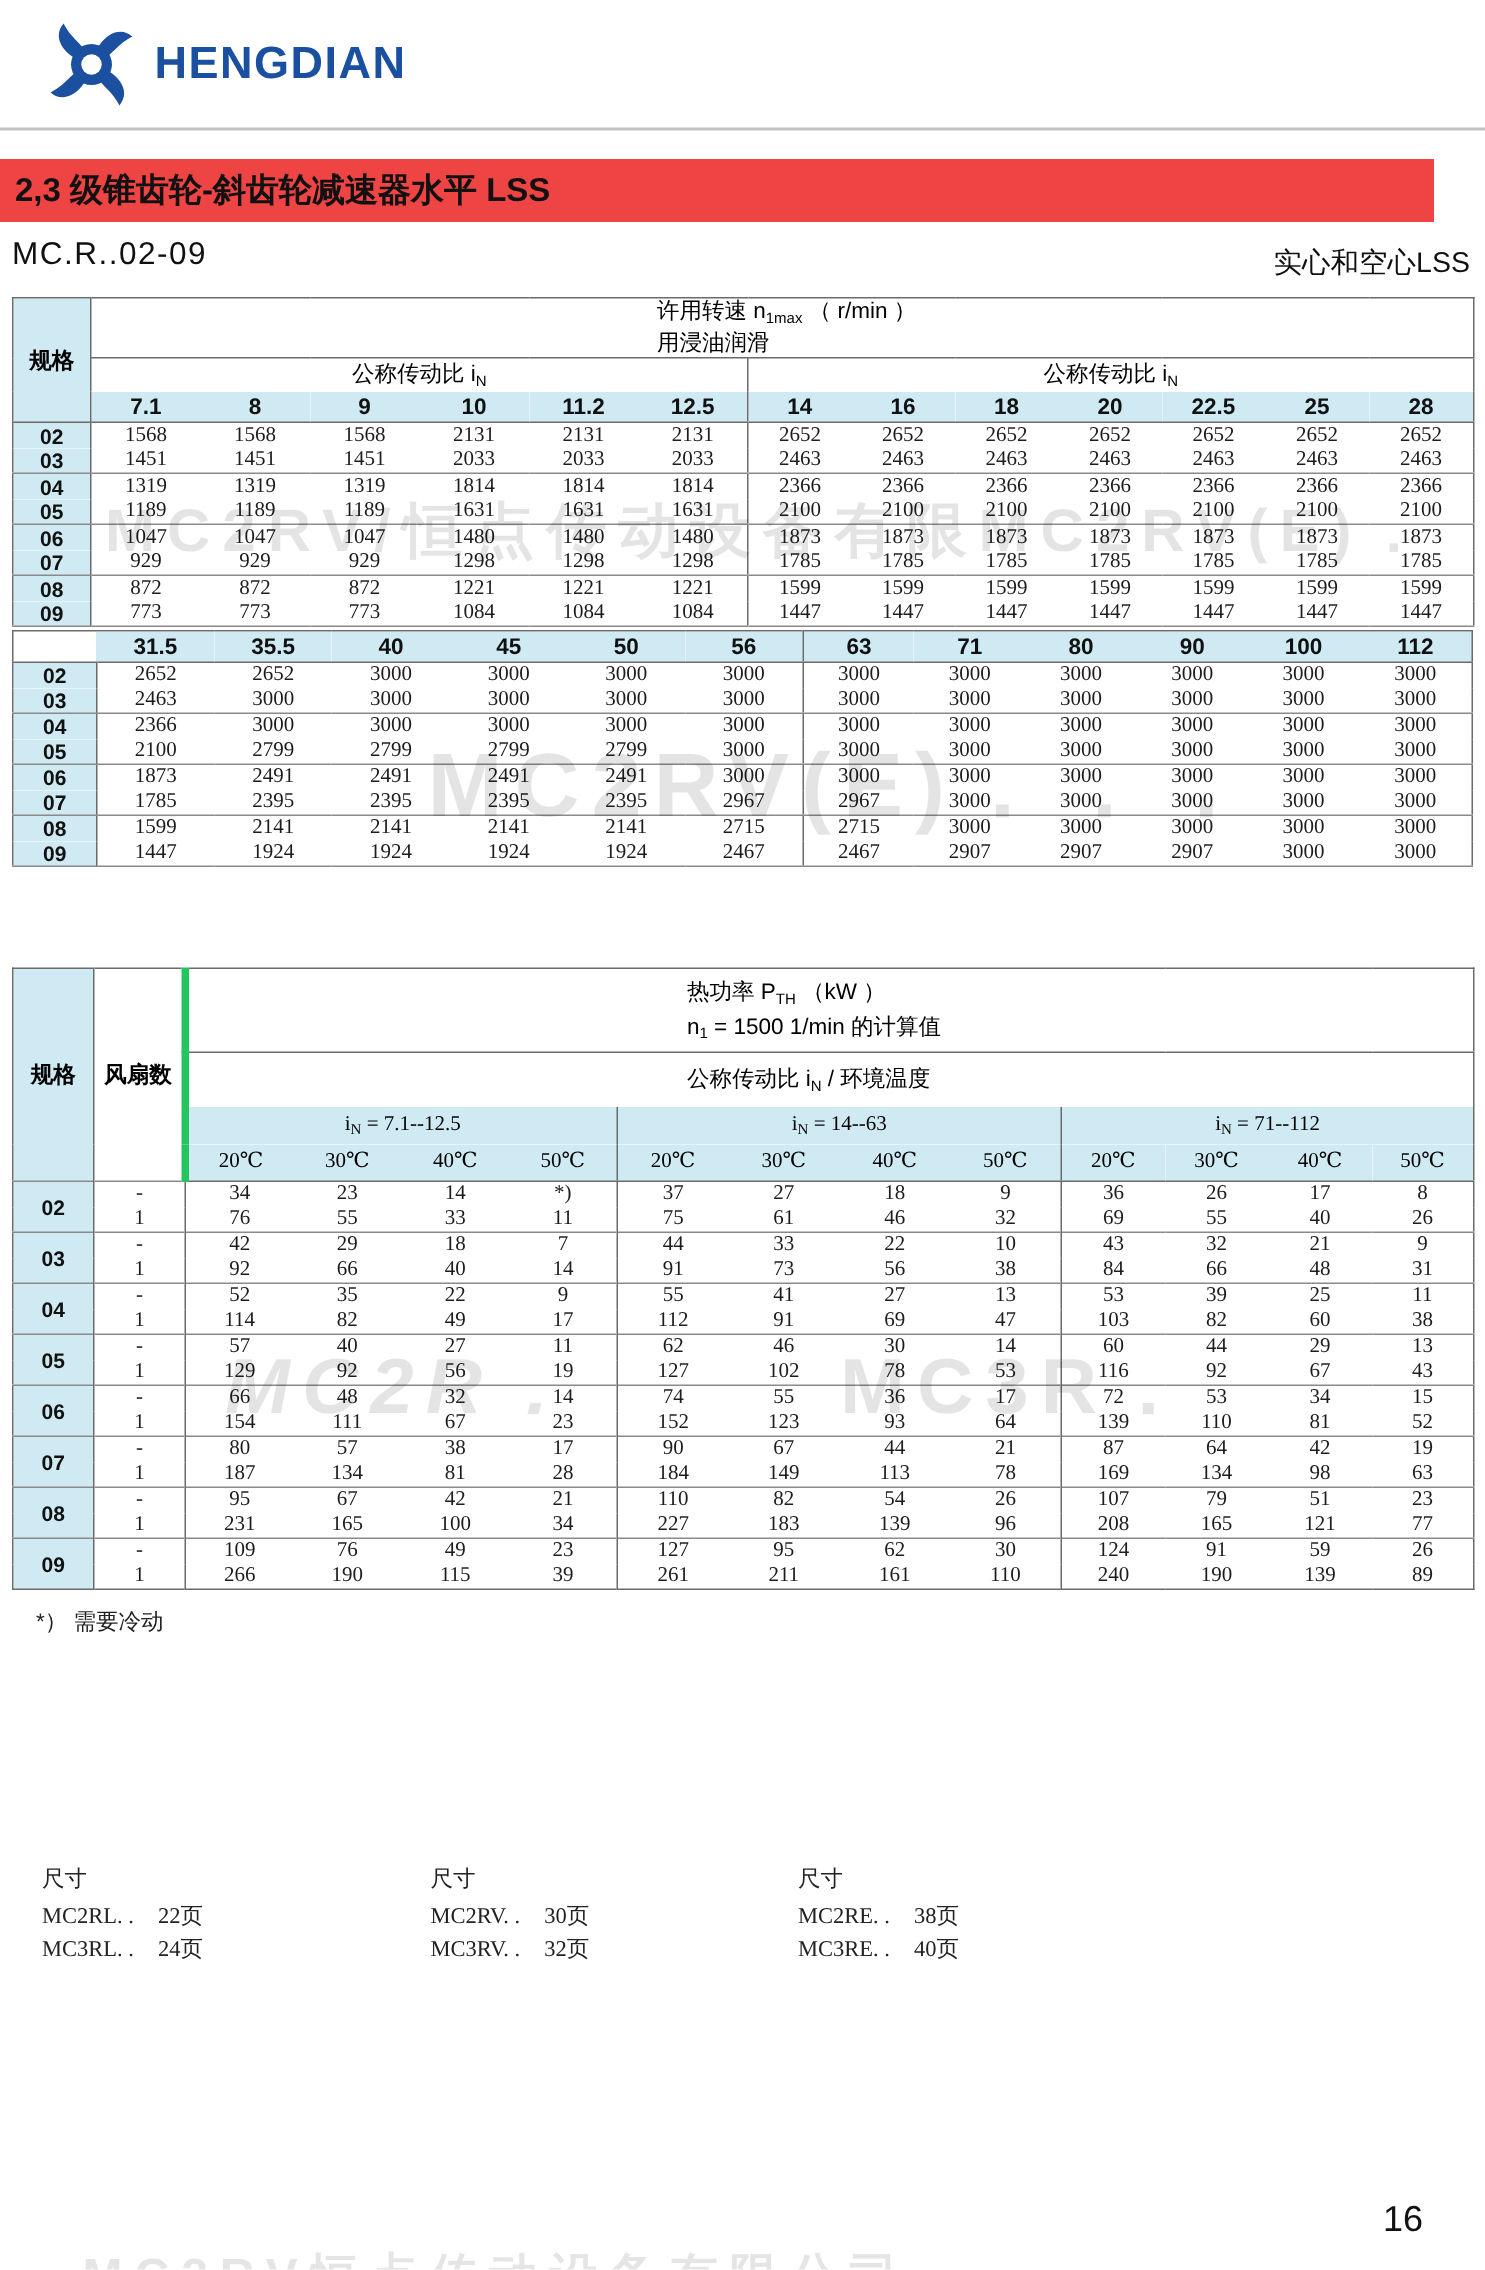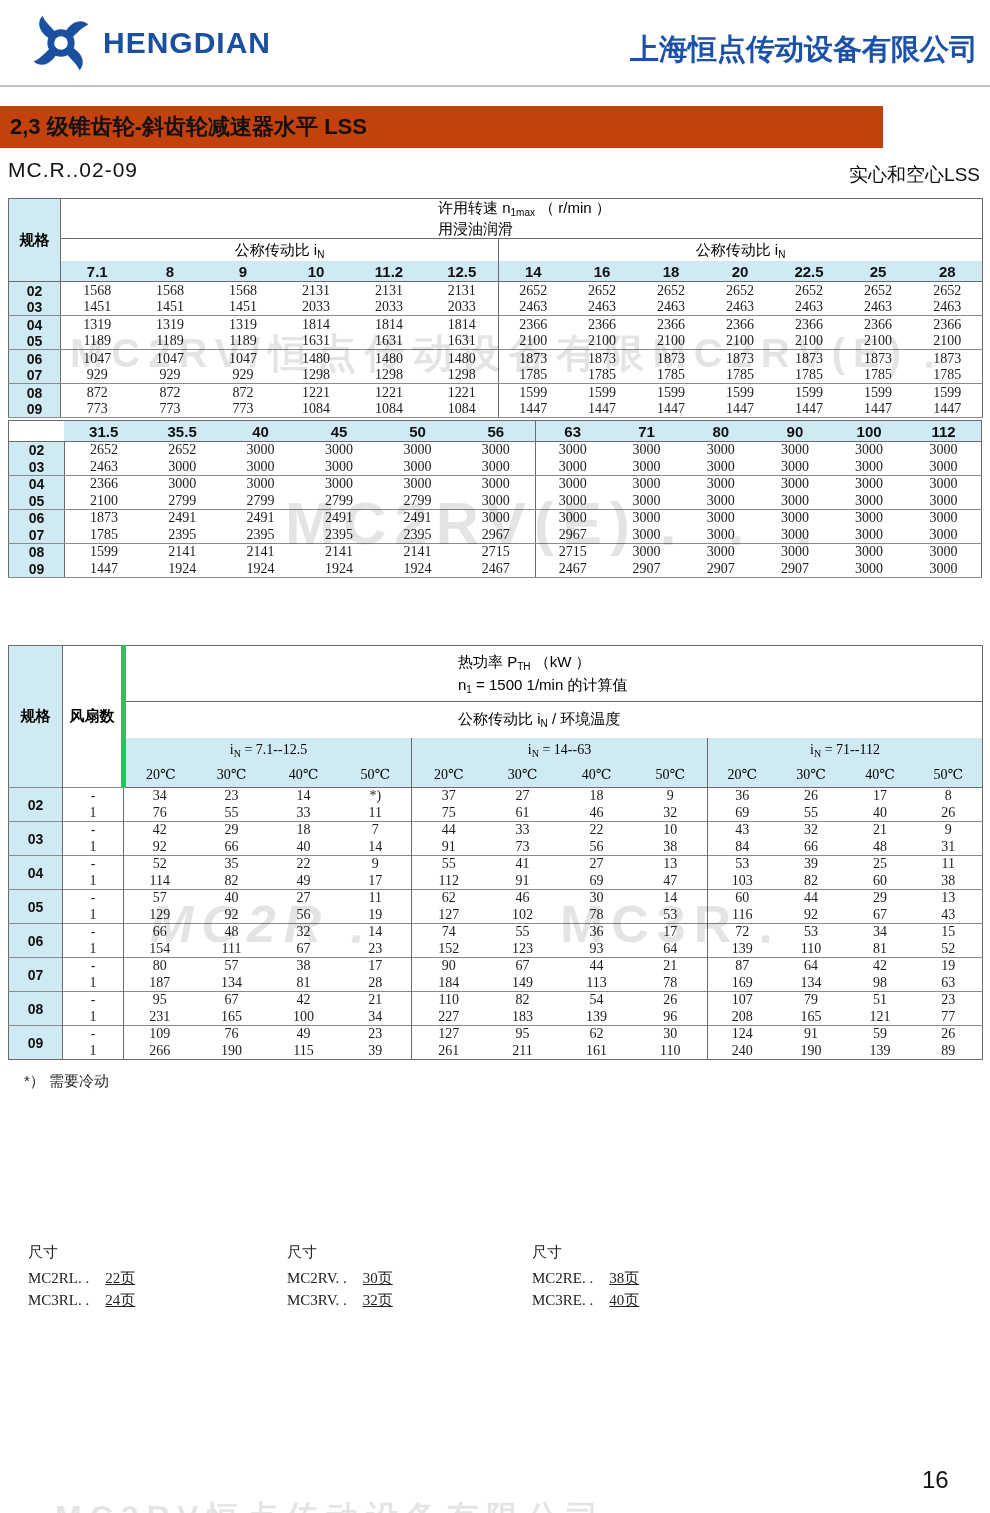--- a/index.html
+++ b/index.html
@@ -9,21 +9,21 @@
   }
   .page { position:absolute; inset:0; }
 
   
   .hdr-logo { position:absolute; left:30px; top:12px; }
   .logo-text { position:absolute; left:103px; top:26px; font-size:30px; font-weight:600;
                color:#1b4fa0; letter-spacing:1px; }
   .company { position:absolute; right:12px; top:30px; font-size:29px; font-weight:bold; color:#1b52a8; }
   .hdr-line { position:absolute; top:85px; left:0; width:990px; height:2px; background:#c2c2c2; }
 
-  .titlebar { position:absolute; top:106px; left:0; width:883px; height:42px; background:#c2410c; }
+  .titlebar { position:absolute; top:106px; left:0; width:956px; height:42px; background:#ef4444; }
   .titlebar span { display:block; font-size:22px; font-weight:600; line-height:42px;
                    padding-left:10px; color:#111; }
   .model { position:absolute; left:8px; top:158px; font-size:21px; letter-spacing:1px; color:#111; }
   .right-lbl { position:absolute; right:10px; top:162px; font-size:19px; color:#111; }
 
   
   table { border-collapse:collapse; table-layout:fixed; position:absolute; left:8px; width:974px;
           border:1px solid #6b6b6b; }
   #t1 { top:198px; } #t2 { top:420px; } #t3 { top:645px; }
   td,th { padding:0; overflow:hidden; white-space:nowrap; font-weight:normal; }
@@ -59,21 +59,21 @@
 
   .sb { font-size:10px; vertical-align:-3px; }
 
   
   .footnote { position:absolute; left:24px; top:1072px; font-size:15px; color:#222; }
   .links { position:absolute; left:0; top:1243px; width:990px; height:70px; }
   .link-col { position:absolute; top:0; }
   .link-col:nth-child(1){ left:28px; } .link-col:nth-child(2){ left:287px; } .link-col:nth-child(3){ left:532px; }
   .link-title { font-family:"Liberation Serif","DejaVu Serif",serif; font-size:15px; margin-bottom:5px; color:#222; }
   .link-item { font-family:"Liberation Serif","DejaVu Serif",serif; font-size:15px; line-height:22px; color:#222; }
-  .link-item .pg { margin-left:16px;text-decoration:underline; }
+  .link-item .pg { margin-left:16px; }
   .pagenum { position:absolute; left:922px; top:1466px; font-size:24px; color:#111; }
 
   .wm { position:absolute; color:#000; opacity:0.10; font-weight:bold; letter-spacing:8px;
         white-space:nowrap; pointer-events:none; z-index:5; }
 </style>
 </head>
 <body>
 
 <div class="page">
 
@@ -83,21 +83,20 @@
         <path d="M50 50 C 22 44, 6 22, 20 6 C 30 26, 44 28, 50 50 Z"></path>
         <path d="M50 50 C 22 44, 6 22, 20 6 C 30 26, 44 28, 50 50 Z" transform="rotate(90 50 50)"></path>
         <path d="M50 50 C 22 44, 6 22, 20 6 C 30 26, 44 28, 50 50 Z" transform="rotate(180 50 50)"></path>
         <path d="M50 50 C 22 44, 6 22, 20 6 C 30 26, 44 28, 50 50 Z" transform="rotate(270 50 50)"></path>
         <circle cx="50" cy="50" r="22"></circle>
       </g>
       <circle cx="50" cy="50" r="11" fill="#ffffff"></circle>
     </svg>
   </div>
   <div class="logo-text">HENGDIAN</div>
-  <div class="company">上海恒点传动设备有限公司</div>
   <div class="hdr-line"></div>
 
   <div class="titlebar">
     <span>2,3 级锥齿轮-斜齿轮减速器水平 LSS</span>
   </div>
   <div class="model">MC.R..02-09</div>
   <div class="right-lbl">实心和空心LSS</div>
 
   <table id="t1">
     <colgroup>

